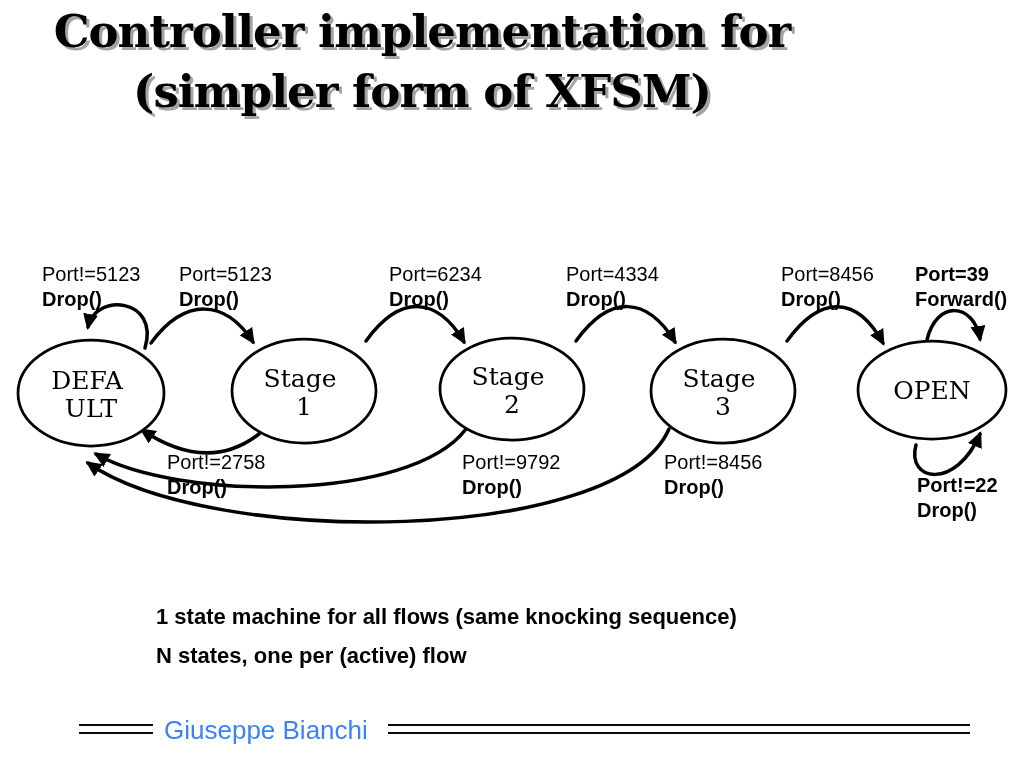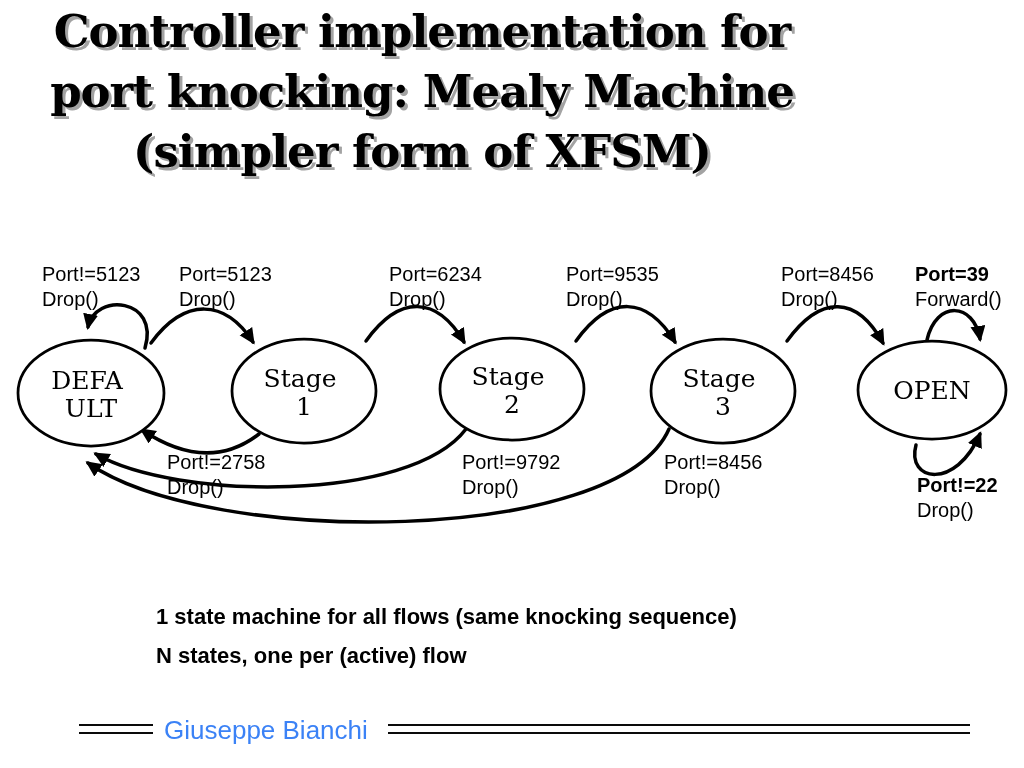--- a/index.html
+++ b/index.html
@@ -18,21 +18,21 @@
   .diagram{position:absolute;left:0;top:0;width:1024px;height:768px;}
   .state-text{
     font-family:"DejaVu Serif","Liberation Serif",serif;
     font-size:25px;fill:#000;text-anchor:middle;
   }
   
   .tlabel{
     position:absolute;font-size:20px;line-height:25px;
     display:flex;flex-direction:column;white-space:nowrap;
   }
-  .tlabel .act{font-weight:normal;}
+  .tlabel .act{font-weight:bold;}
   .tlabel.cond-bold .cond{font-weight:bold;}
   
   .notes{
     position:absolute;left:156px;top:597px;
     font-weight:bold;font-size:22px;line-height:39px;white-space:nowrap;
   }
   
   .footer-line{
     position:absolute;top:724px;height:6px;
     border-top:2px solid #0a0a0a;border-bottom:2px solid #0a0a0a;
@@ -44,21 +44,20 @@
     white-space:nowrap;
   }
 </style>
 </head>
 <body>
 
 <div class="slide">
 
   <div class="title">
     <div>Controller implementation for</div>
-    <div>port knocking: Mealy Machine</div>
     <div>(simpler form of XFSM)</div>
   </div>
 
   <svg class="diagram" viewBox="0 0 1024 768" width="1024" height="768">
     <defs>
       <marker id="arrow" markerUnits="userSpaceOnUse" markerWidth="18" markerHeight="16" refX="13" refY="7.5" orient="auto">
         <path d="M0,0 L16,7.5 L0,15 Z" fill="#000"></path>
       </marker>
     </defs>
 
@@ -112,21 +111,21 @@
   </div>
   <div class="tlabel" style="left:179px;top:262px">
     <span class="cond">Port=5123</span>
     <span class="act">Drop()</span>
   </div>
   <div class="tlabel" style="left:389px;top:262px">
     <span class="cond">Port=6234</span>
     <span class="act">Drop()</span>
   </div>
   <div class="tlabel" style="left:566px;top:262px">
-    <span class="cond">Port=9535</span>
+    <span class="cond">Port=4334</span>
     <span class="act">Drop()</span>
   </div>
   <div class="tlabel" style="left:781px;top:262px">
     <span class="cond">Port=8456</span>
     <span class="act">Drop()</span>
   </div>
   <div class="tlabel cond-bold" style="left:915px;top:262px">
     <span class="cond">Port=39</span>
     <span class="act">Forward()</span>
   </div>

